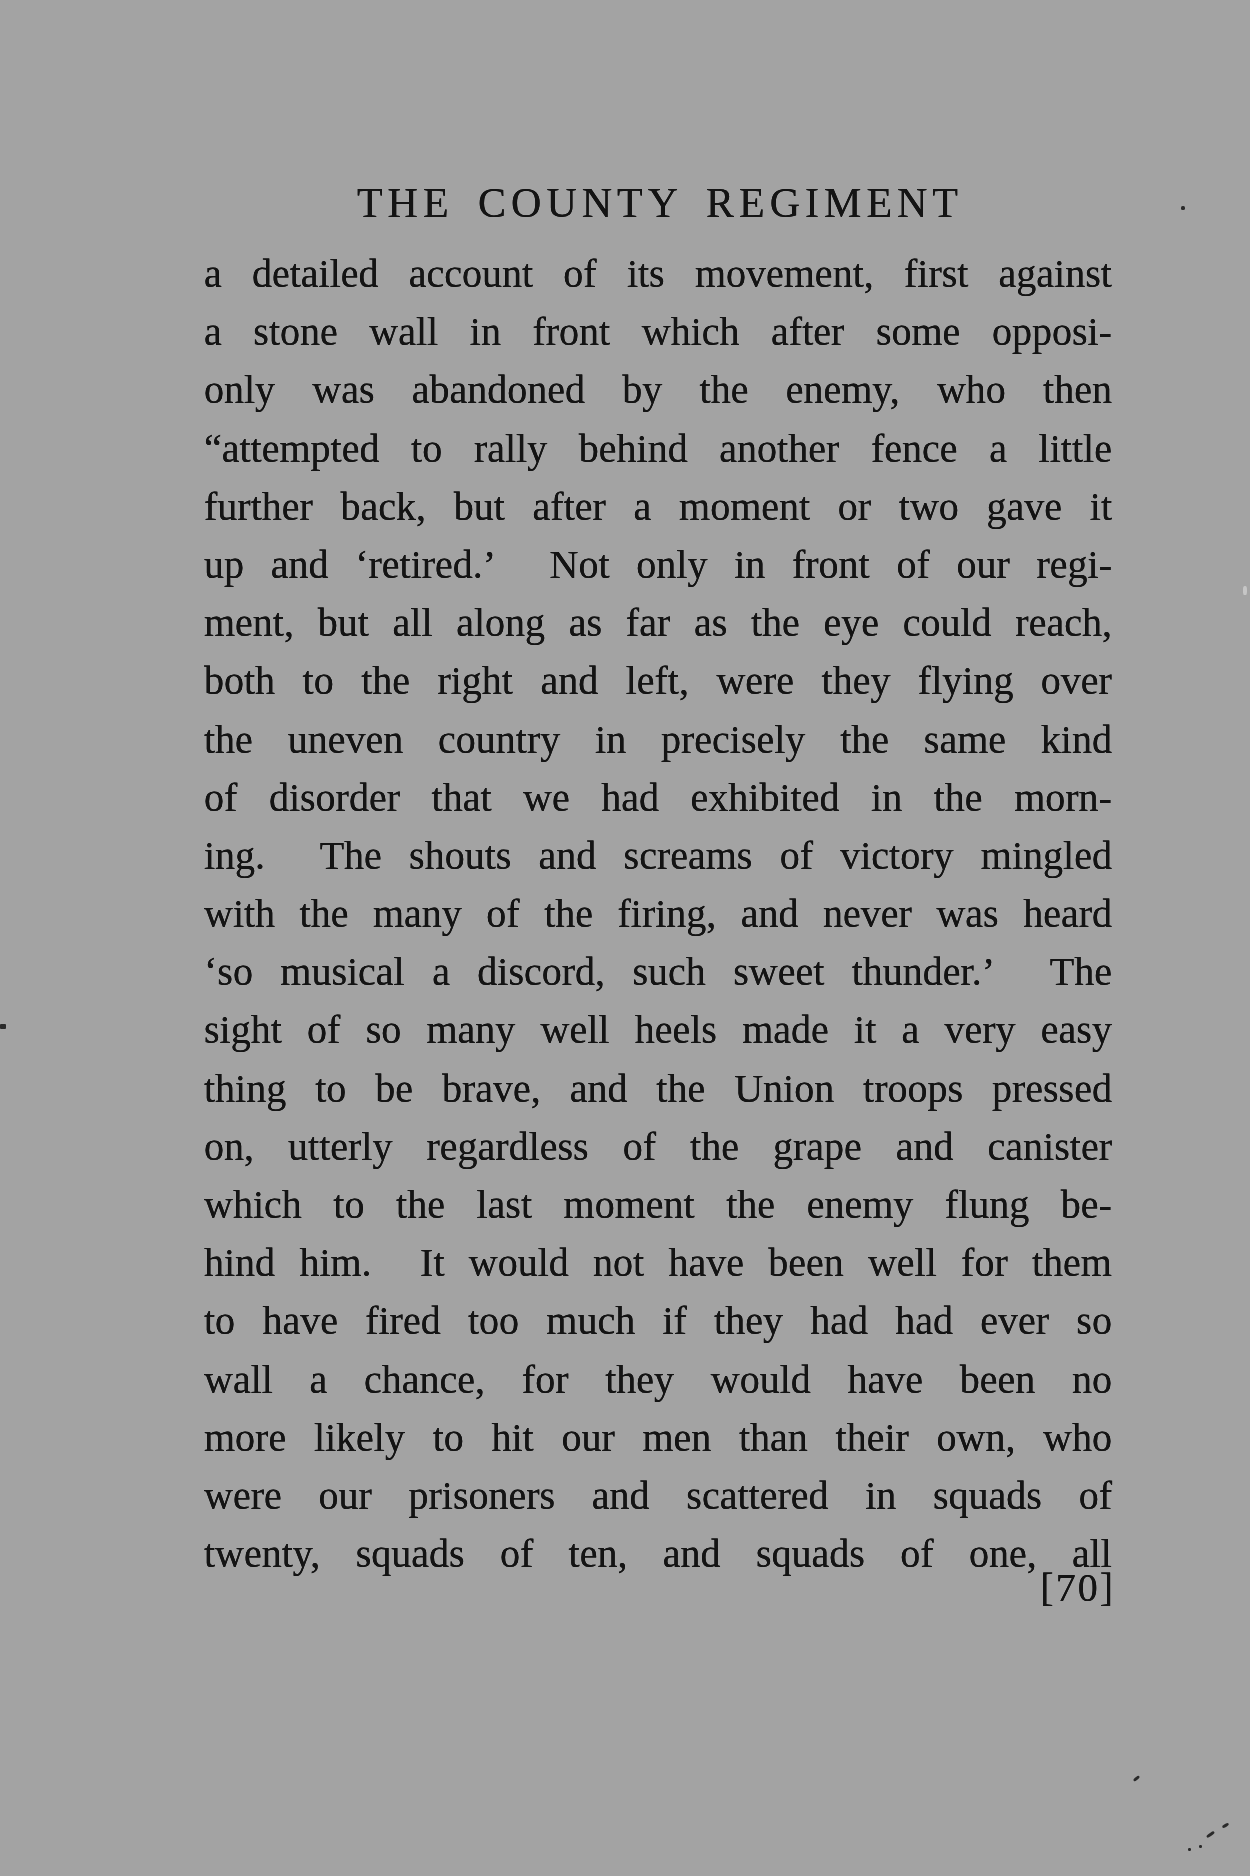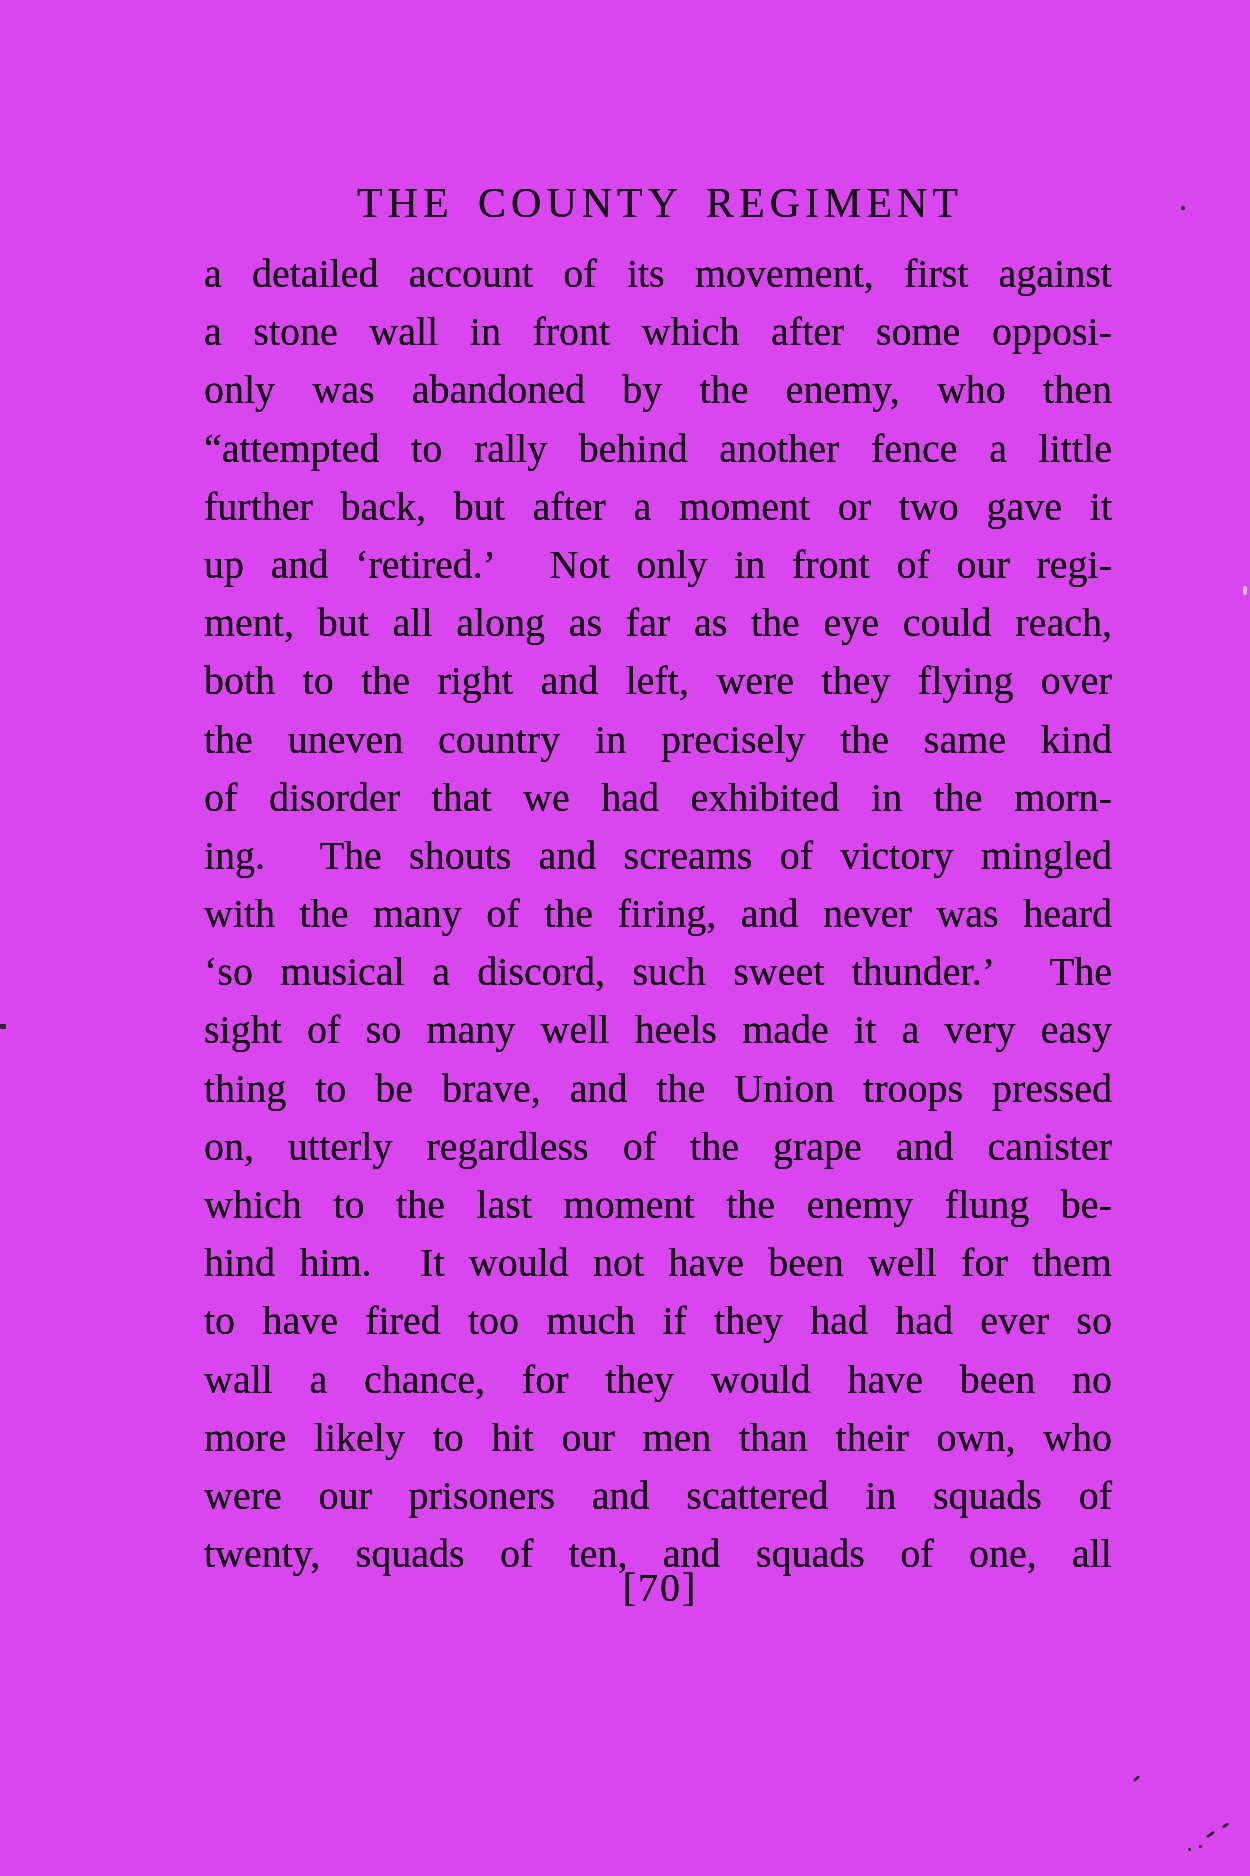--- a/index.html
+++ b/index.html
@@ -4,21 +4,21 @@
 <style>
   html, body {
     margin: 0;
     padding: 0;
     background: #ffffff;
   }
   .page {
     position: relative;
     width: 1250px;
     height: 1876px;
-    background: #d946ef;
+    background: #a3a3a3;
     overflow: hidden;
     font-family: "Liberation Serif", "DejaVu Serif", serif;
     color: #141414;
   }
   .running-head {
     position: absolute;
     left: 205px;
     width: 910px;
     top: 182px;
     line-height: 1;
@@ -46,21 +46,21 @@
   }
   .text-line span { display: inline-block; }
   .folio {
     position: absolute;
     left: 205px;
     width: 910px;
     top: 1568px;
     line-height: 1;
     font-size: 40px;
     letter-spacing: 2px;
-    text-align: center;
+    text-align: right;
     text-shadow: 0 0 0.5px #000;
   }
   
   .speck {
     position: absolute;
     background: #2a2a2a;
     border-radius: 40%;
   }
   .speck.s1 { left: 1181px; top: 206px; width: 4px; height: 4px; }
   .speck.s2 { left: 0px;    top: 1024px; width: 6px; height: 5px; border-radius: 1px; }

